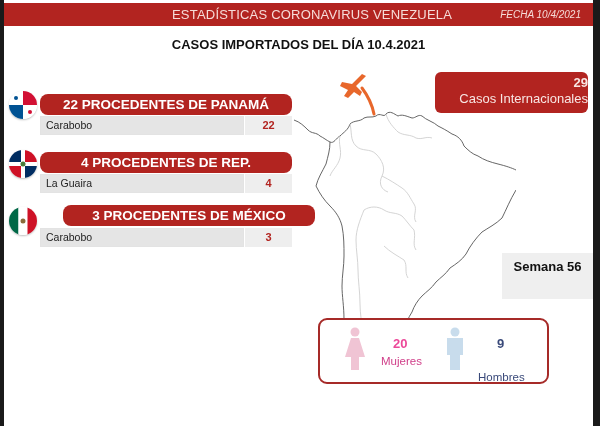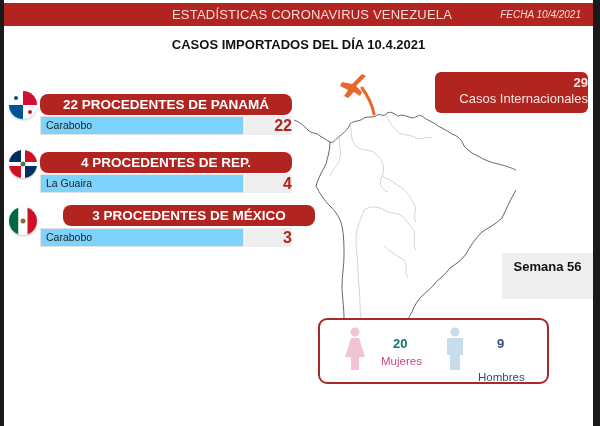--- a/index.html
+++ b/index.html
@@ -6,22 +6,22 @@
   body { width:600px; height:426px; background:#1a1a1a; position:relative; overflow:hidden;
          font-family:"Liberation Sans", "DejaVu Sans", sans-serif; }
   .page { position:absolute; left:4px; top:0; width:589px; height:426px; background:#ffffff; overflow:hidden; }
   .header { position:absolute; left:0; top:3px; width:589px; height:23px; background:#b22420; }
   .header-title { position:absolute; left:168px; top:4px; color:#f6dcd8; font-size:13px; letter-spacing:0.2px; }
   .header-date { position:absolute; right:12px; top:6px; color:#f6dcd8; font-size:10px; font-style:italic; }
   .subtitle { position:absolute; left:0; width:589px; top:37px; text-align:center; font-weight:bold; font-size:13px; color:#111; }
   .flag { position:absolute; left:5px; width:28px; height:28px; border-radius:50%; overflow:hidden; box-shadow:0 1px 2px rgba(0,0,0,0.25); }
   .country-bar { position:absolute; left:36px; width:252px; height:21px; background:#b22420; color:#fff; font-weight:bold; font-size:13.5px; text-align:center; line-height:21px;border-radius:8px; }
   .detail-row { position:absolute; left:36px; width:252px; height:19px; }
-  .detail-name { position:absolute; left:0; top:0; width:204px; height:19px; background:#7dd3fc; border:1px solid #e3e3e3; box-sizing:border-box; font-size:10.5px; color:#222; line-height:17px; padding-left:5px; }
-  .detail-value { position:absolute; left:205px; top:0; width:47px; height:19px; background:#eeeeee; color:#b22420; font-weight:bold; font-size:16px; text-align:right; line-height:19px; }
+  .detail-name { position:absolute; left:0; top:0; width:204px; height:19px; background:#e5e5e5; border:1px solid #e3e3e3; box-sizing:border-box; font-size:10.5px; color:#222; line-height:17px; padding-left:5px; }
+  .detail-value { position:absolute; left:205px; top:0; width:47px; height:19px; background:#eeeeee; color:#b22420; font-weight:bold; font-size:11px; text-align:center; line-height:19px; }
   .intl-box { position:absolute; left:431px; top:72px; width:153px; height:41px; background:#b22420; border-radius:6px; color:#f8e6e3; text-align:right; }
   .intl-num { font-weight:bold; font-size:13px; margin-top:3px; }
   .intl-label { font-size:13px; margin-top:1px; }
   .week-box { position:absolute; left:498px; top:253px; width:91px; height:46px; background:#efefef; }
   .week-line { text-align:center; font-weight:bold; font-size:13px; color:#111; line-height:21px; }
   .gender-box { position:absolute; left:314px; top:318px; width:231px; height:66px; border:2.5px solid #a62a28; border-radius:9px; box-sizing:border-box; background:#fff; }
   .person { position:absolute; top:7px; }
   .g-num { position:absolute; font-weight:bold; font-size:13px; }
   .g-label { position:absolute; font-size:11.5px; }
   .map { position:absolute; left:282px; top:60px; }
@@ -114,21 +114,21 @@
 
   <div class="week-box">
     <div class="week-line" style="margin-top:3px;">Semana 56</div>
   </div>
 
   <div class="gender-box">
     <svg class="person" style="left:24px;" width="22" height="44" viewBox="0 0 22 44">
       <circle cx="11" cy="5" r="4.5" fill="#f0c4d4"></circle>
       <path d="M7,11 L15,11 L21,30 L15,30 L15,43 L7,43 L7,30 L1,30 Z" fill="#f0c4d4"></path>
     </svg>
-    <div class="g-num" style="left:73px; top:16px; color:#0f766e;">20</div>
+    <div class="g-num" style="left:73px; top:16px; color:#ec4899;">20</div>
     <div class="g-label" style="left:61px; top:35px; color:#d0408a;">Mujeres</div>
     <svg class="person" style="left:126px;" width="18" height="44" viewBox="0 0 18 44">
       <circle cx="9" cy="5" r="4.5" fill="#c8dcec"></circle>
       <path d="M1,11 L17,11 L17,28 L14,28 L14,43 L4,43 L4,28 L1,28 Z" fill="#c8dcec"></path>
     </svg>
     <div class="g-num" style="left:177px; top:16px; color:#3a4a7a;">9</div>
     <div class="g-label" style="left:158px; top:51px; color:#3a4a7a;">Hombres</div>
   </div>
 
 </div>

